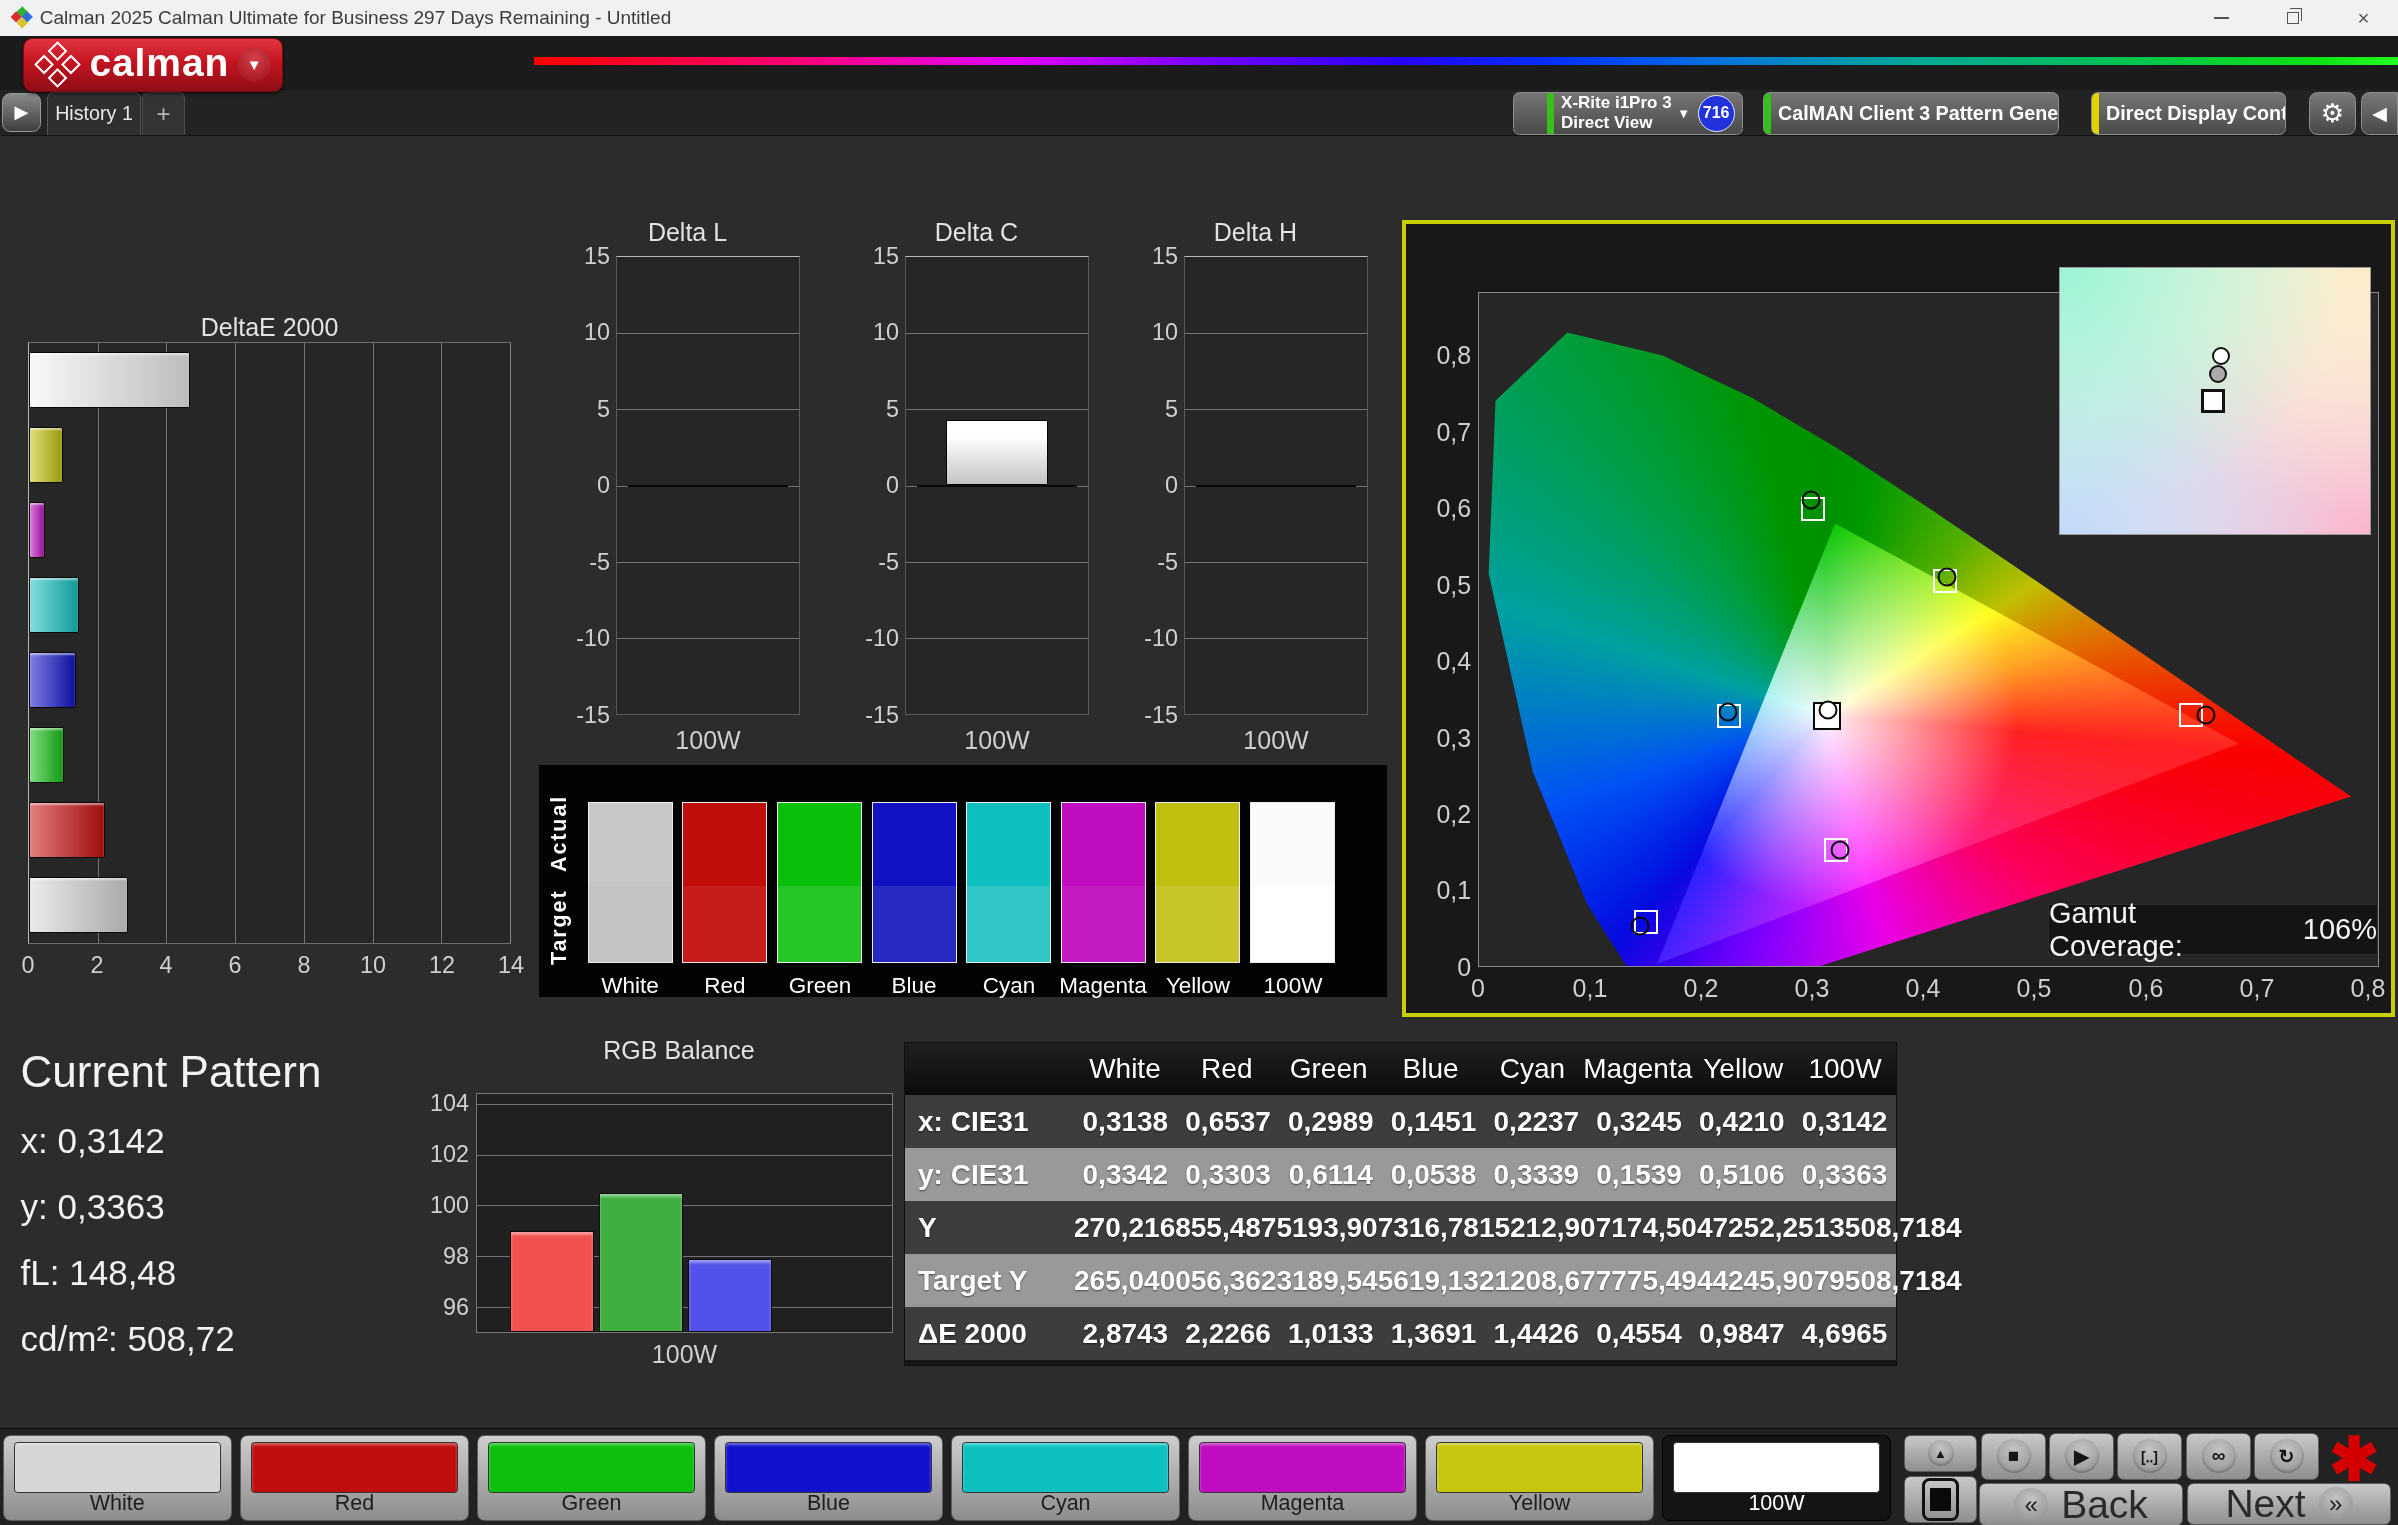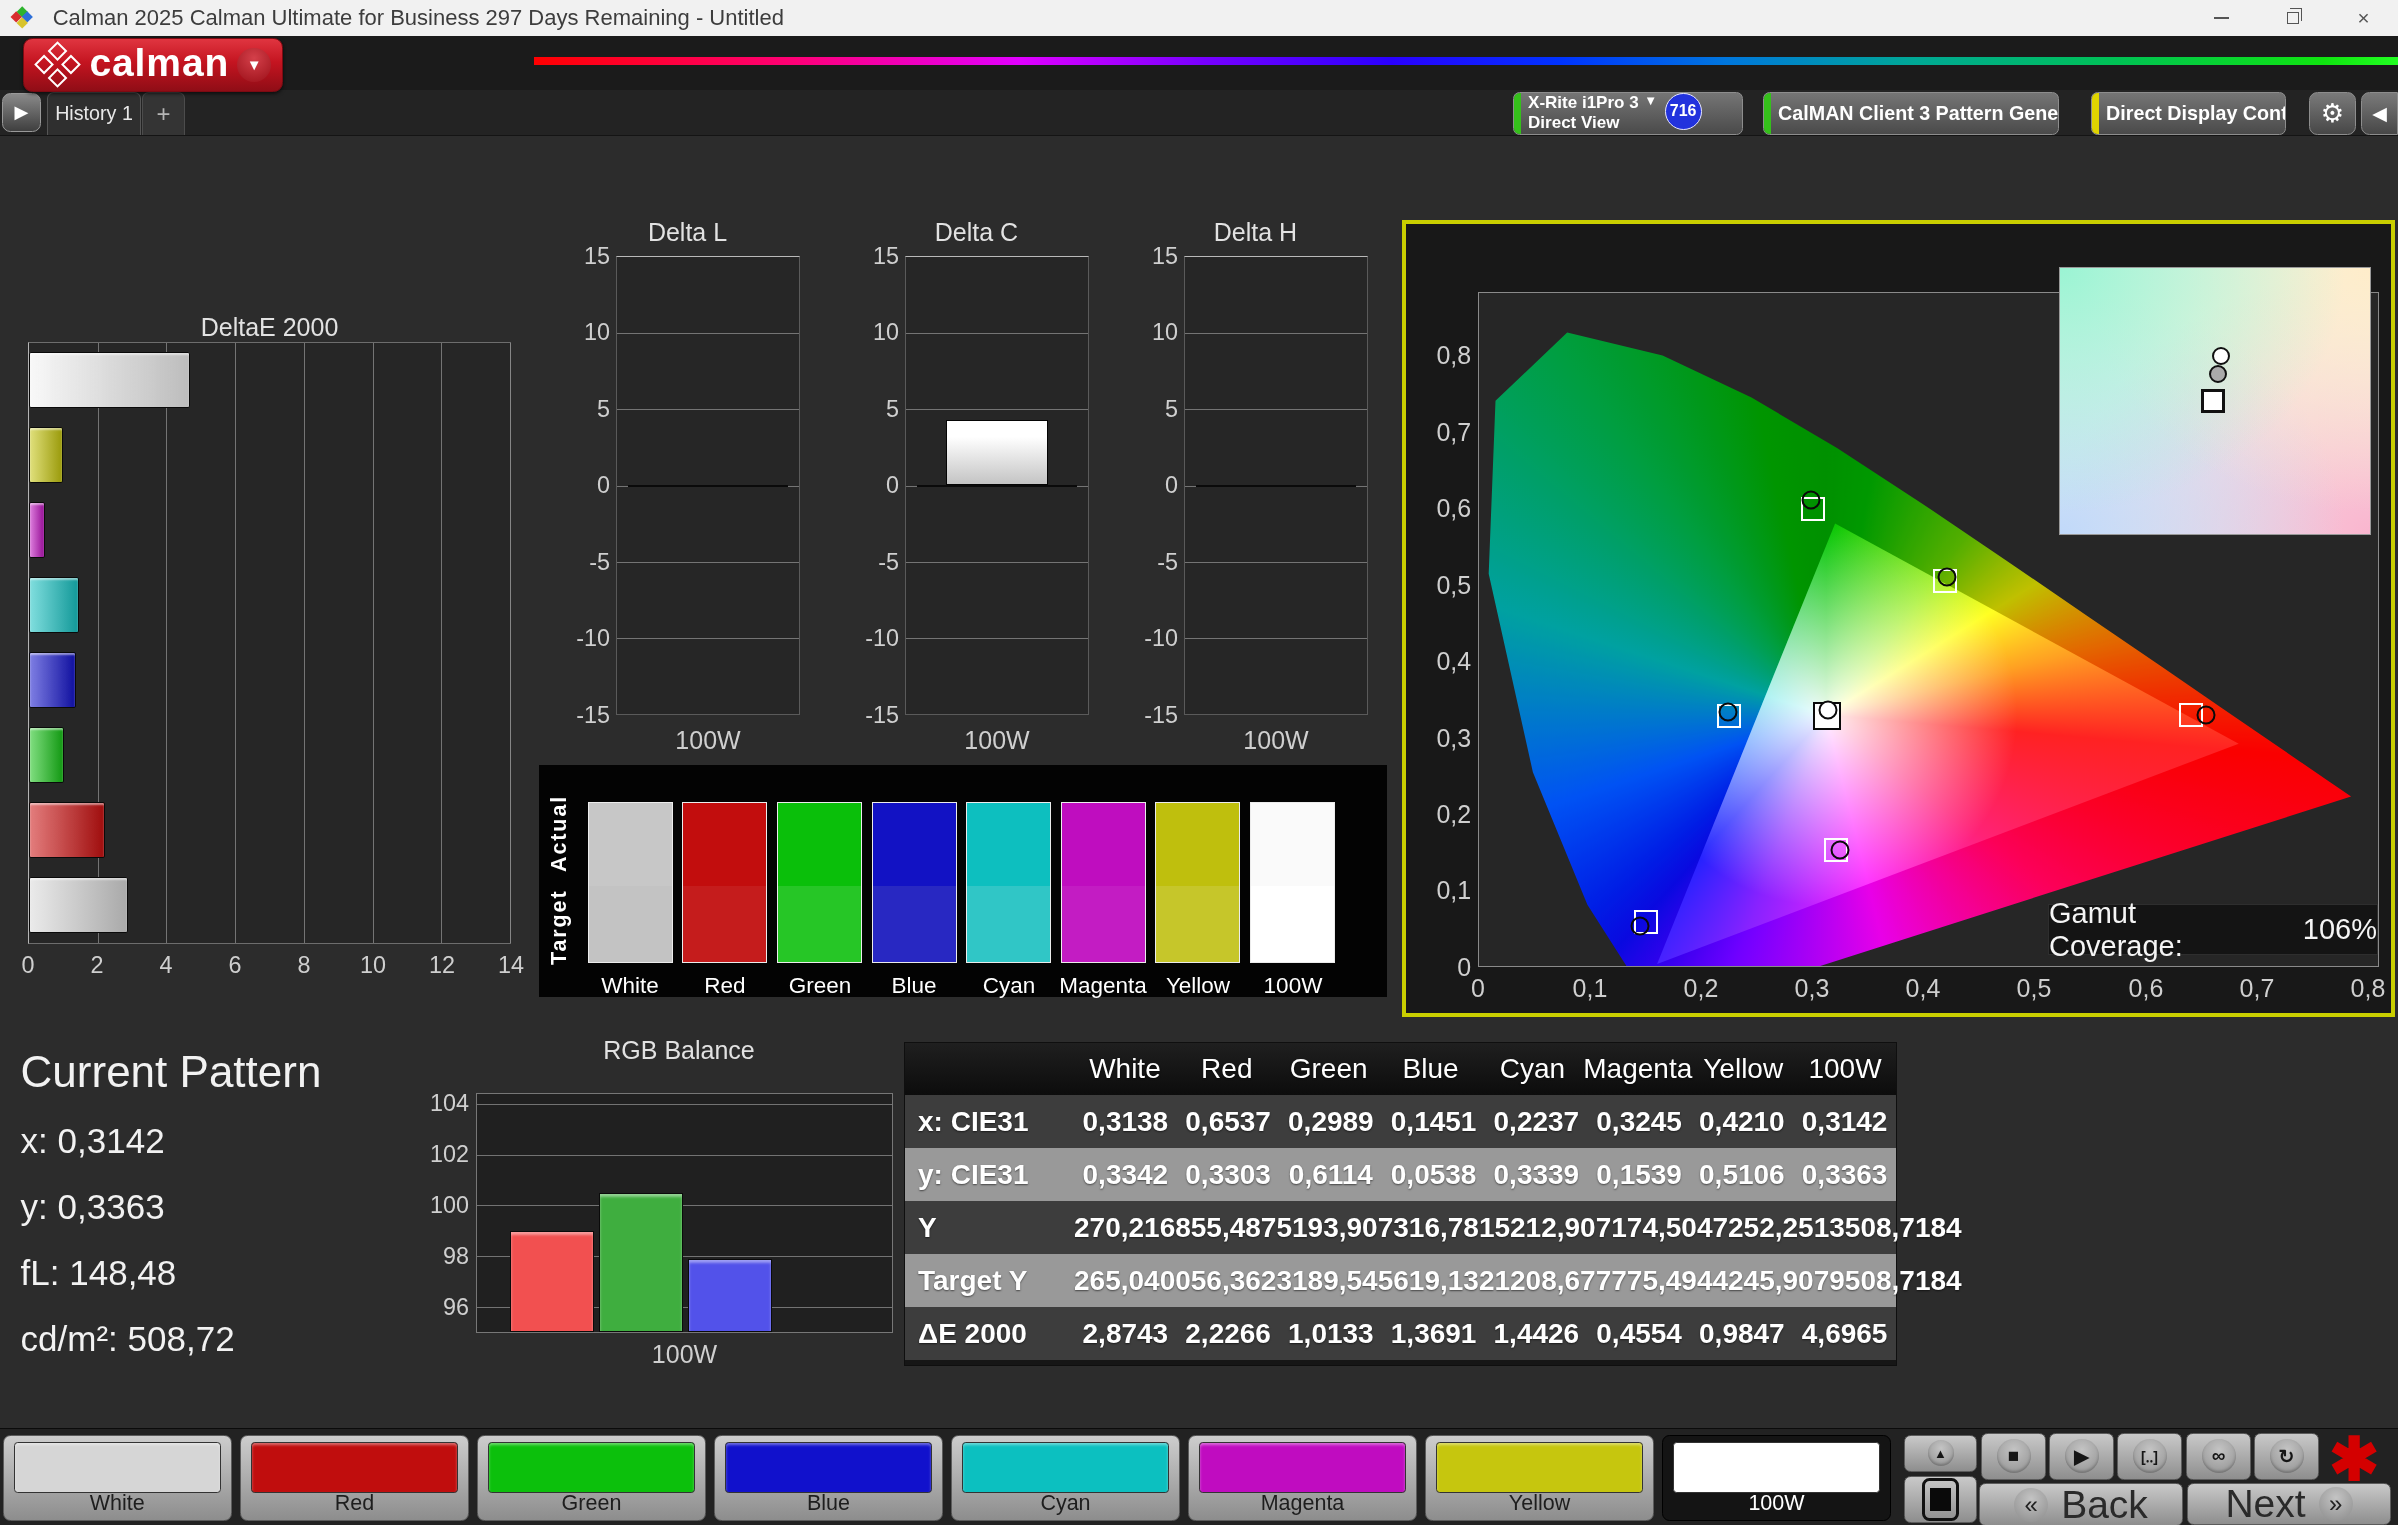--- a/index.html
+++ b/index.html
@@ -9,21 +9,21 @@
 
   
   .titlebar { position:absolute; left:0; top:0; width:2399px; height:36px; background:#f1f1f1;
     display:flex; align-items:center; }
   .app-ico { position:relative; width:22.5px; height:22.5px; margin-left:11.2px; }
   .app-ico i { position:absolute; width:8.4px; height:8.4px; transform:rotate(45deg); }
   .app-ico i:nth-child(1){ left:6.6px; top:0.9px;  background:#2db32d; }
   .app-ico i:nth-child(2){ left:12px; top:6.6px; background:#2d6fd8; }
   .app-ico i:nth-child(3){ left:0.9px;  top:6.6px; background:#d82d2d; }
   .app-ico i:nth-child(4){ left:6.6px; top:12px; background:#d8c42d; }
-  .titlebar .wtitle { margin-left:19px; font-size:22px; color:#3d3d3d; }
+  .titlebar .wtitle { margin-left:6px; font-size:19px; color:#3d3d3d; }
   .wbuttons { margin-left:auto; display:flex; height:36px; }
   .wbtn { width:71px; height:36px; display:flex; align-items:center; justify-content:center;
     color:#555; font-size:20.6px; }
   .wbtn .min-glyph { width:15px; height:1.9px; background:#555; display:block; }
   .wbtn .restore-glyph { width:12px; height:12px; border:1.4px solid #555; position:relative; background:#f1f1f1; }
   .wbtn .restore-glyph::before { content:""; position:absolute; left:2.8px; top:-4.7px; width:11.2px; height:11.2px;
     border:1.4px solid #555; border-left:none; border-bottom:none; }
 
   
   .appbar { position:absolute; left:0; top:36px; width:2399px; height:54px; background:#1b1b1b; }
@@ -57,22 +57,22 @@
   .plustab { position:absolute; left:142px; top:1.9px; width:43px; height:43px; background:#343434;
     border:0.9px solid #4c4c4c; border-bottom:none; border-radius:6.6px 6.6px 0 0; color:#b5b5b5; font-size:24px;
     display:flex; align-items:center; justify-content:center; }
 
   .drp { position:absolute; top:1.9px; height:43px; border-radius:6.6px; border:0.9px solid #8d8d8d;
     background:linear-gradient(#757575,#4a4a4a); display:flex; align-items:center; overflow:hidden;
     color:#fff; }
   .drp .statusbar { width:6.6px; height:100%; flex:none; }
   .drp .dlabel { padding-left:7.5px; font-weight:bold; line-height:1.15; white-space:nowrap; }
   .meterwrap { position:absolute; left:1513px; top:1.9px; width:230px; height:43px; border-radius:6.6px;
-    border:0.9px solid #8d8d8d; background:linear-gradient(#757575,#4a4a4a); display:flex; 
-    overflow:hidden; }
+    border:0.9px solid #8d8d8d; background:linear-gradient(#757575,#4a4a4a); display:flex; align-items:center;
+    overflow:hidden;padding-left:33px; }
   .meterwrap .statusbar { width:6.6px; height:100%; flex:none; }
   .meterwrap .dlabel { padding-left:7.5px; font-weight:bold; line-height:1.2; font-size:17px; color:#fff; white-space:nowrap;}
   .meterwrap .caret { margin-left:5.6px; color:#fff; font-size:13px; }
   .badge { margin-left:7.5px; margin-right:5.6px; width:37px; height:37px; flex:none; border-radius:50%;
     background:#2232dd; border:1.9px solid #e8e8ff; color:#fff; font-size:16px; font-weight:bold;
     display:flex; align-items:center; justify-content:center; }
   .sqbtn { position:absolute; top:1.9px; height:43px; border-radius:8.4px; border:0.9px solid #8d8d8d;
     background:linear-gradient(#7a7a7a,#474747); color:#fff; display:flex; align-items:center;
     justify-content:center; }
 

